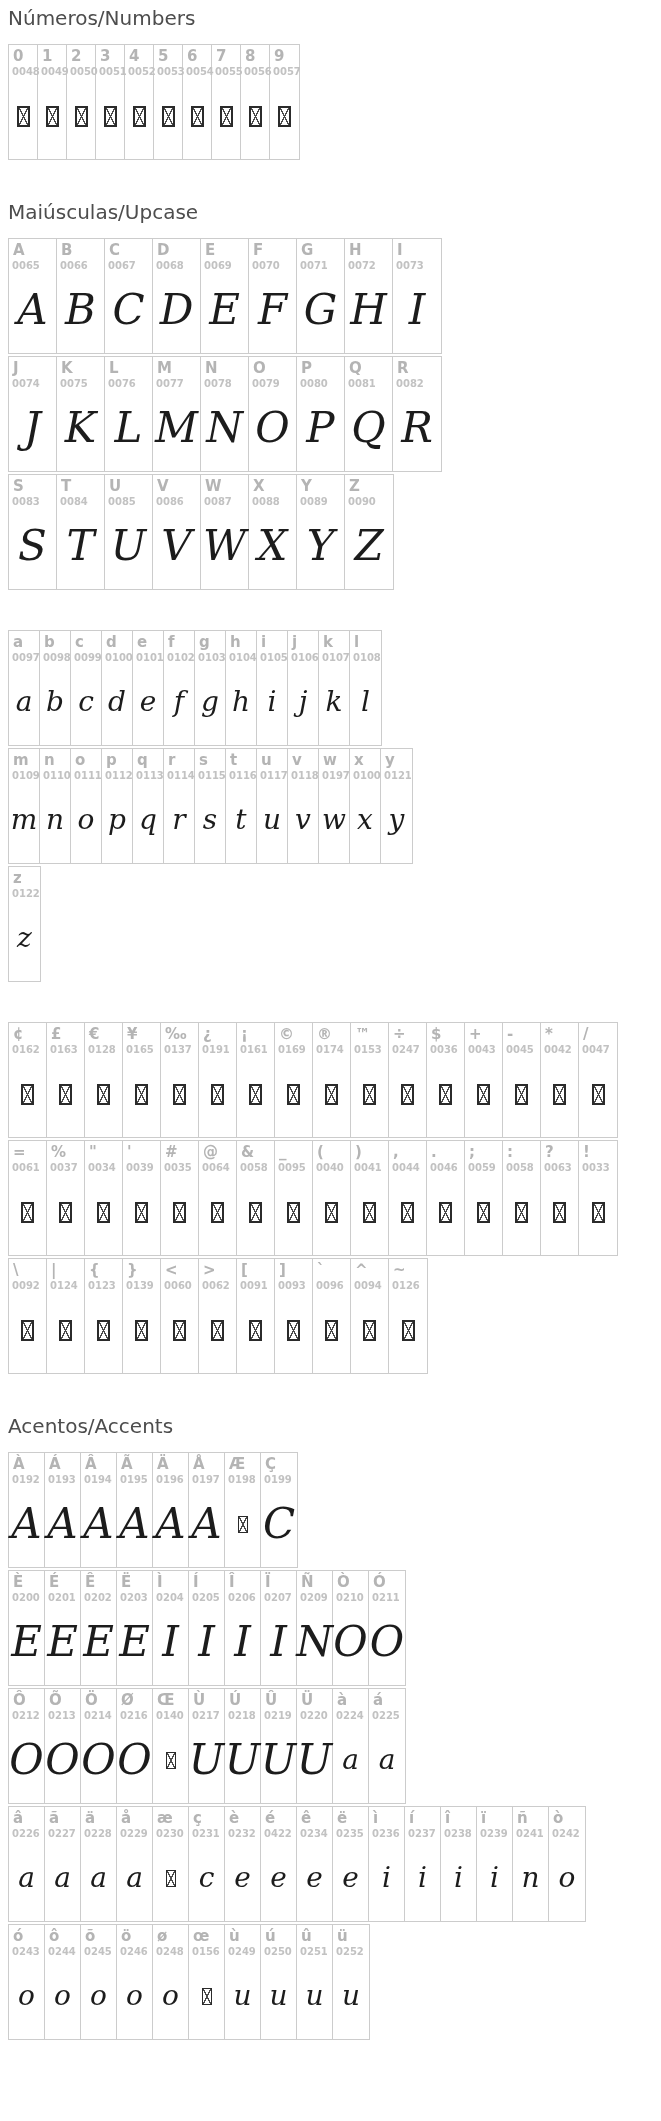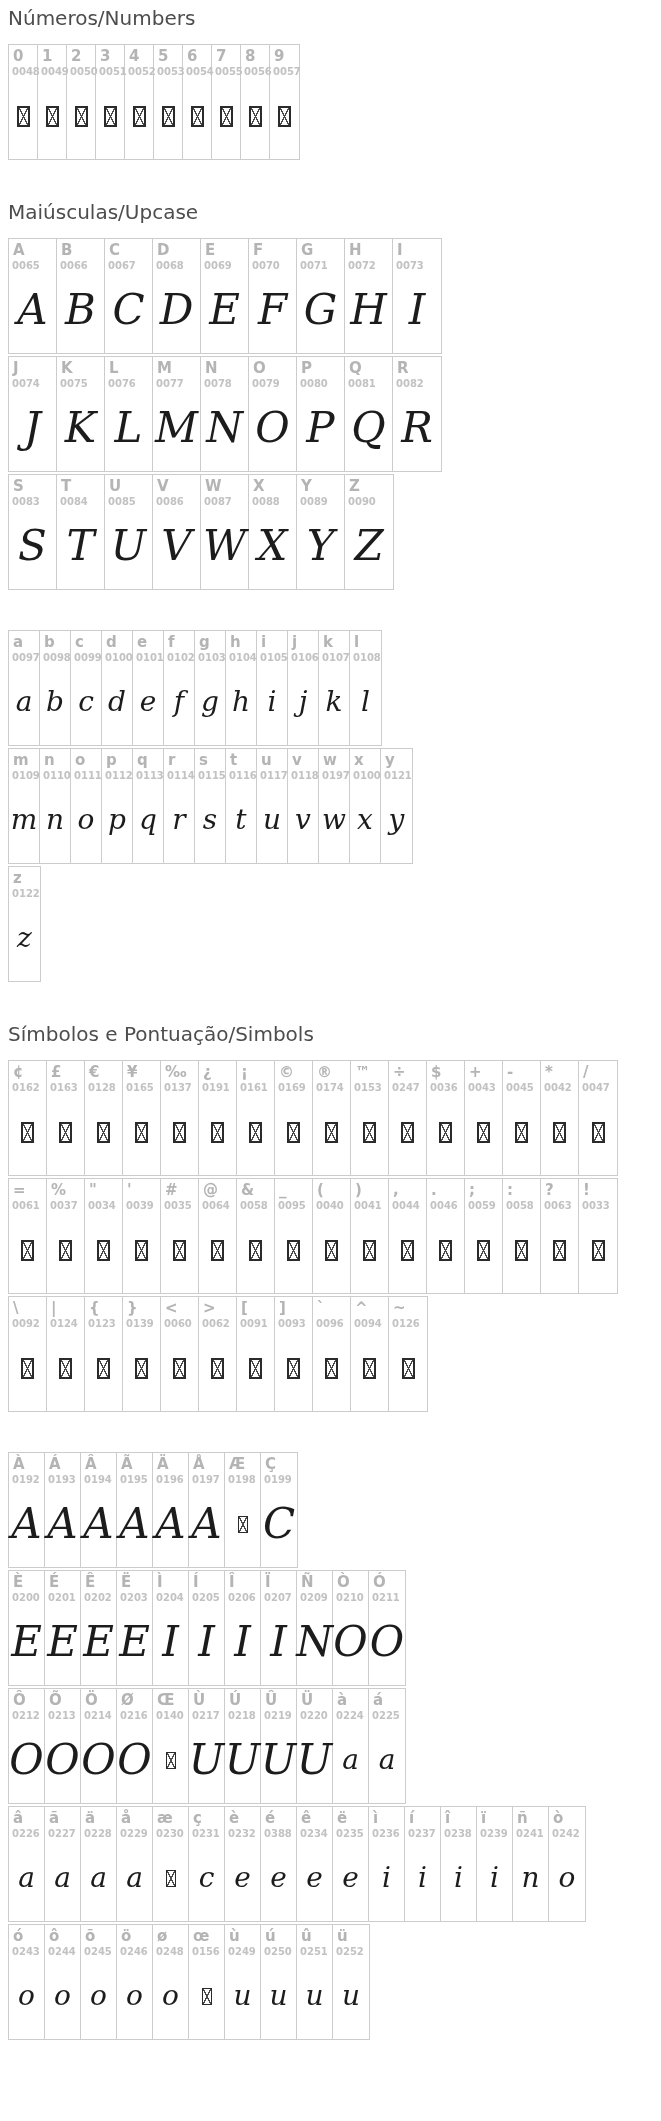--- a/index.html
+++ b/index.html
@@ -536,21 +536,20 @@
             <span class="char-code">0122</span>
             <span class="glyph-area">
               <span class="glyph lower">z</span>
             </span>
           </div>
         </div>
       </div>
   </div>
 
   <div class="section sec-symbols">
-    <h2 class="section-title">Símbolos e Pontuação/Simbols</h2>
     <div class="rows">
         <div class="row">
           <div class="cell">
             <span class="char-label">¢</span>
             <span class="char-code">0162</span>
             <span class="glyph-area">
               <span class="missing"></span>
             </span>
           </div>
           <div class="cell">
@@ -849,20 +848,21 @@
             <span class="char-code">0126</span>
             <span class="glyph-area">
               <span class="missing"></span>
             </span>
           </div>
         </div>
       </div>
   </div>
 
   <div class="section sec-accents">
+    <h2 class="section-title">Acentos/Accents</h2>
     <div class="rows">
         <div class="row">
           <div class="cell">
             <span class="char-label">À</span>
             <span class="char-code">0192</span>
             <span class="glyph-area">
               <span class="glyph">A</span>
             </span>
           </div>
           <div class="cell">
@@ -1118,21 +1118,21 @@
           </div>
           <div class="cell">
             <span class="char-label">è</span>
             <span class="char-code">0232</span>
             <span class="glyph-area">
               <span class="glyph lower">e</span>
             </span>
           </div>
           <div class="cell">
             <span class="char-label">é</span>
-            <span class="char-code">0388</span>
+            <span class="char-code">0422</span>
             <span class="glyph-area">
               <span class="glyph lower">e</span>
             </span>
           </div>
           <div class="cell">
             <span class="char-label">ê</span>
             <span class="char-code">0234</span>
             <span class="glyph-area">
               <span class="glyph lower">e</span>
             </span>

